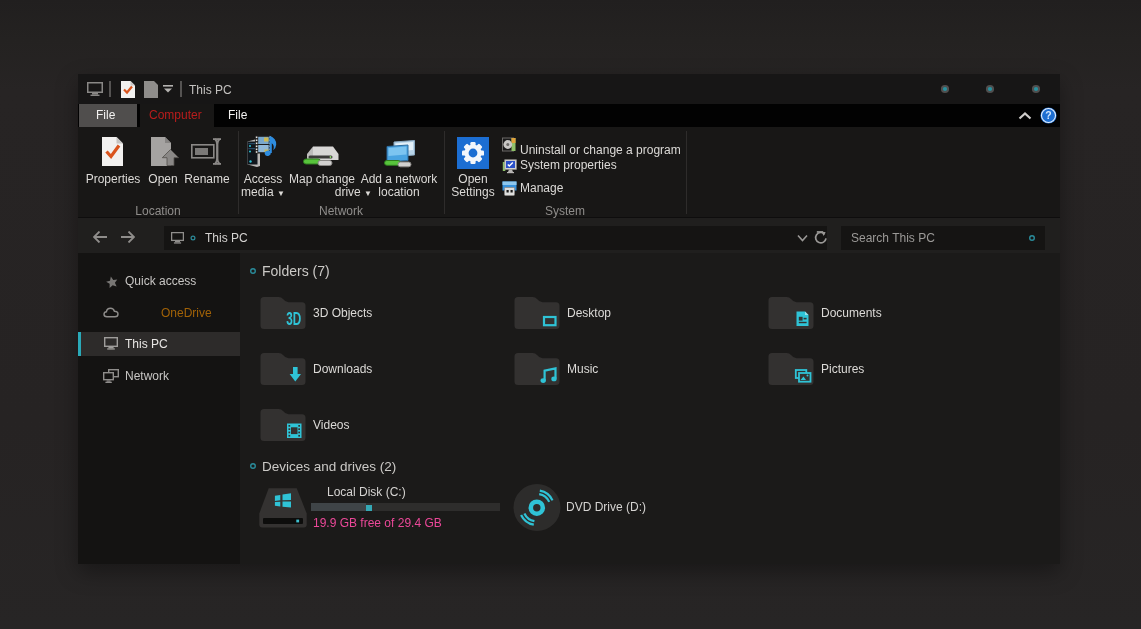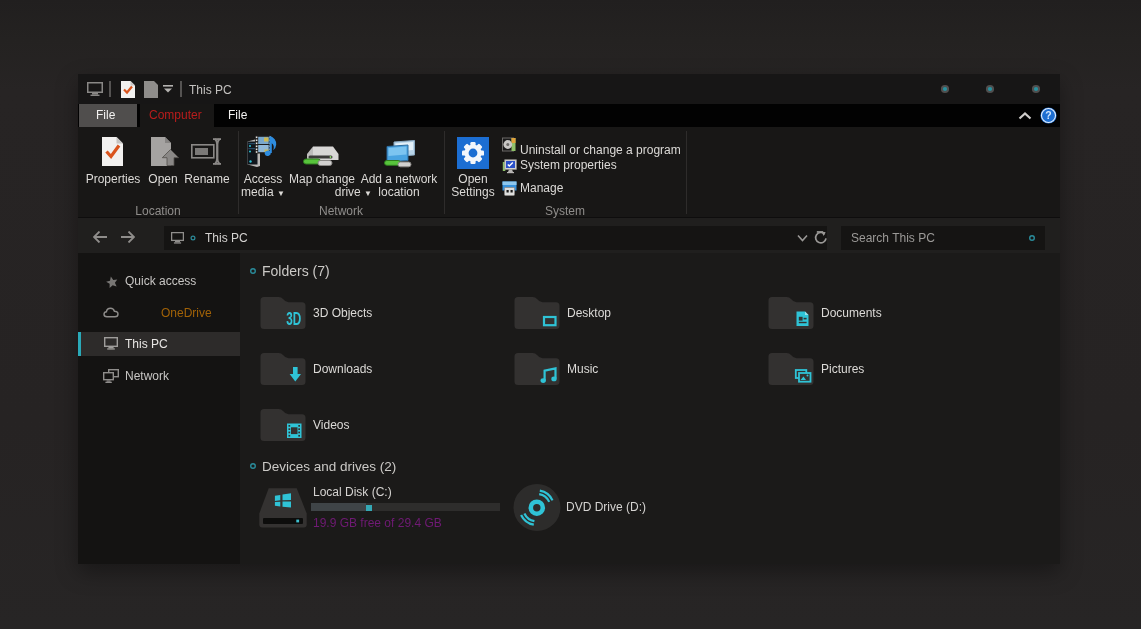--- a/index.html
+++ b/index.html
@@ -343,25 +343,25 @@
     <path d="M10.7,2.2 L38.7,2.2 L48.7,27.5 L48.7,38.6 Q48.7,41.6 45.7,41.6 L4.3,41.6 Q1.3,41.6 1.3,38.6 L1.3,27.5 Z" fill="#343231"></path>
     <rect x="5" y="32" width="40" height="6" rx="1" fill="#0d0d0c"></rect>
     <rect x="38.3" y="33.6" width="2.8" height="2.8" fill="#3ec0cf"></rect>
     <g fill="#2fc3d6">
       <path d="M16.9,9.8 L22.3,8.9 L22.3,14.3 L16.9,14.9 Z"></path>
       <path d="M24.5,8.55 L33,7.2 L33,14.1 L24.5,14.25 Z"></path>
       <path d="M16.9,16.1 L22.3,15.7 L22.3,20.5 L16.9,19.8 Z"></path>
       <path d="M24.5,15.6 L33,15.5 L33,21.6 L24.5,20.8 Z"></path>
     </g>
   </svg>
-  <div class="abs txt" style="left:313px;top:485px;color:#d5d3d1;">Local Disk (C:)</div>
+  <div class="abs txt" style="left:327px;top:485px;color:#d5d3d1;">Local Disk (C:)</div>
   <div class="abs" style="left:311px;top:503px;width:189px;height:8px;background:#2e2d2c;"></div>
   <div class="abs" style="left:311px;top:503px;width:55px;height:8px;background:#3f4447;"></div>
   <div class="abs" style="left:366px;top:504.5px;width:6px;height:6px;background:#35a8b5;"></div>
-  <div class="abs txt" style="left:313px;top:516px;color:#701a75;">19.9 GB free of 29.4 GB</div>
+  <div class="abs txt" style="left:313px;top:516px;color:#ec4899;">19.9 GB free of 29.4 GB</div>
 
   <svg class="abs" style="left:513px;top:484px;" width="48" height="48" viewBox="0 0 48 48">
     <circle cx="24" cy="23.5" r="23.5" fill="#2d2c2b"></circle>
     <circle cx="23.8" cy="23.7" r="6" fill="none" stroke="#2fc3d6" stroke-width="4.6"></circle>
     <path d="M26.2,10.2 A13.7,13.7 0 0 1 36.2,17.9" fill="none" stroke="#2fc3d6" stroke-width="2.2"></path>
     <path d="M26.8,6.7 A17.3,17.3 0 0 1 39.5,16.4" fill="none" stroke="#2fc3d6" stroke-width="2.2"></path>
     <path d="M21.4,37.2 A13.7,13.7 0 0 1 11.4,29.5" fill="none" stroke="#2fc3d6" stroke-width="2.2"></path>
     <path d="M20.8,40.7 A17.3,17.3 0 0 1 8.1,31" fill="none" stroke="#2fc3d6" stroke-width="2.2"></path>
   </svg>
   <div class="abs txt" style="left:566px;top:500px;color:#d5d3d1;">DVD Drive (D:)</div>

